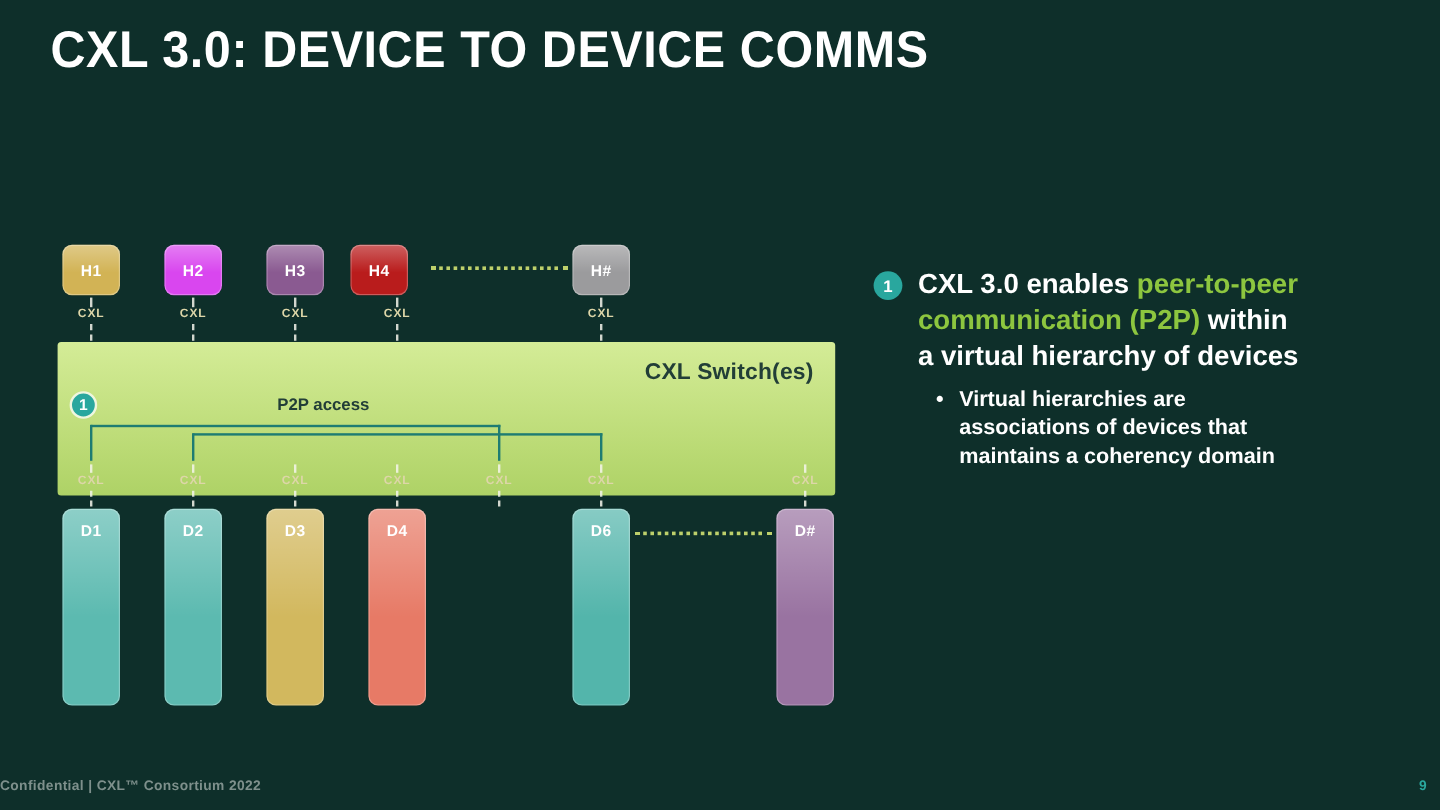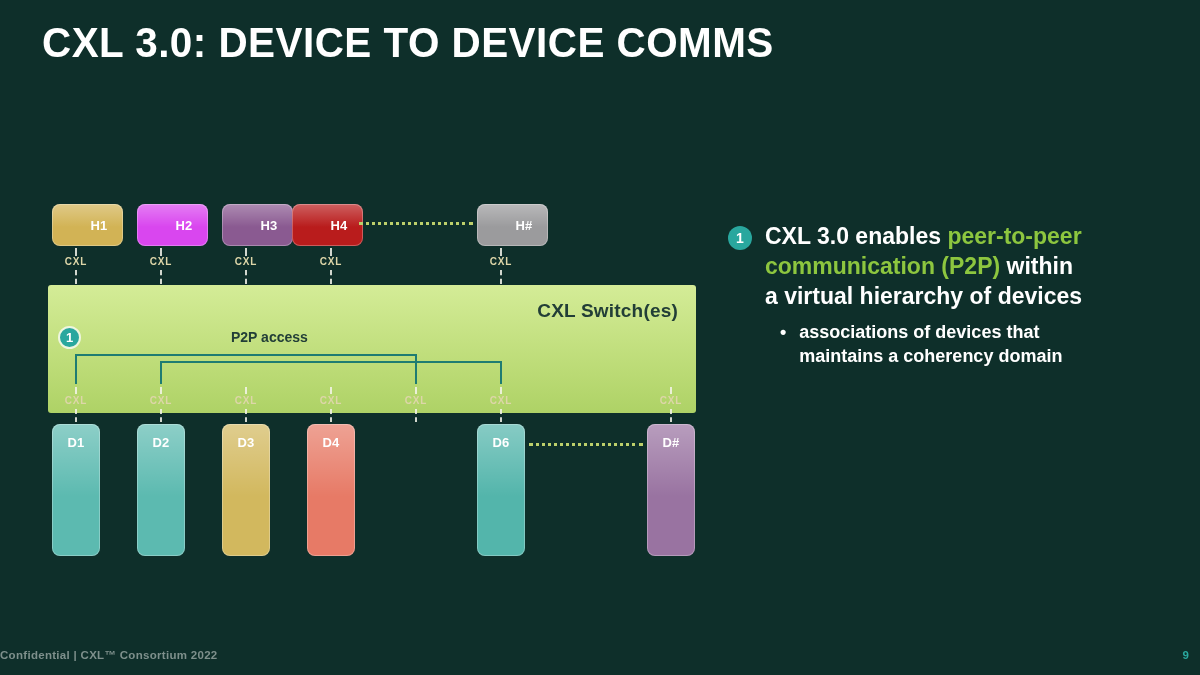--- a/index.html
+++ b/index.html
@@ -20,22 +20,22 @@
   
   .box {
     position:absolute; border-radius:8px;
     box-shadow: inset 0 0 0 1px rgba(255,255,255,0.28);
   }
   .box::after {
     content:""; position:absolute; inset:0; border-radius:8px;
     background:linear-gradient(180deg, rgba(255,255,255,0.30), rgba(255,255,255,0) 55%);
     pointer-events:none;
   }
-  .hbox { width:48px; height:42px; top:204px; display:flex; align-items:center; justify-content:center;padding-left:23px; }
-  .dbox { width:48px; height:132px; top:424px; display:flex; justify-content:center; align-items:flex-start; padding-top:11px; box-sizing:border-box; }
+  .hbox { width:48px; height:42px; top:204px; display:flex; align-items:center; justify-content:center; }
+  .dbox { width:48px; height:164px; top:424px; display:flex; justify-content:center; align-items:flex-start; padding-top:11px; box-sizing:border-box; }
   .boxlabel { position:relative; z-index:1; color:#ffffff; font-weight:700; font-size:13px; letter-spacing:0.3px; }
 
   
   .cxl {
     position:absolute; width:40px; text-align:center;
     font-size:10px; font-weight:700; letter-spacing:0.8px; color:#ddd6a8;
   }
   .cxl-top { top:256px; }
   .cxl-bot { top:395px; }
 
@@ -197,20 +197,21 @@
     <div class="badge callout-badge">1</div>
     <div class="callout-body">
       <p class="callout-main">
         <span class="cline"><span>CXL 3.0 enables </span><span class="green">peer-to-peer</span></span>
         <span class="cline"><span class="green">communication (P2P)</span><span> within</span></span>
         <span class="cline"><span>a virtual hierarchy of devices</span></span>
       </p>
       <div class="bullet-row">
         <span class="bullet-dot">•</span>
         <span class="bullet-lines">
+          <span class="bline">Virtual hierarchies are</span>
           <span class="bline">associations of devices that</span>
           <span class="bline">maintains a coherency domain</span>
         </span>
       </div>
     </div>
   </div>
 
   <div class="footer">Confidential  |  CXL™ Consortium 2022</div>
   <div class="pagenum">9</div>
 

